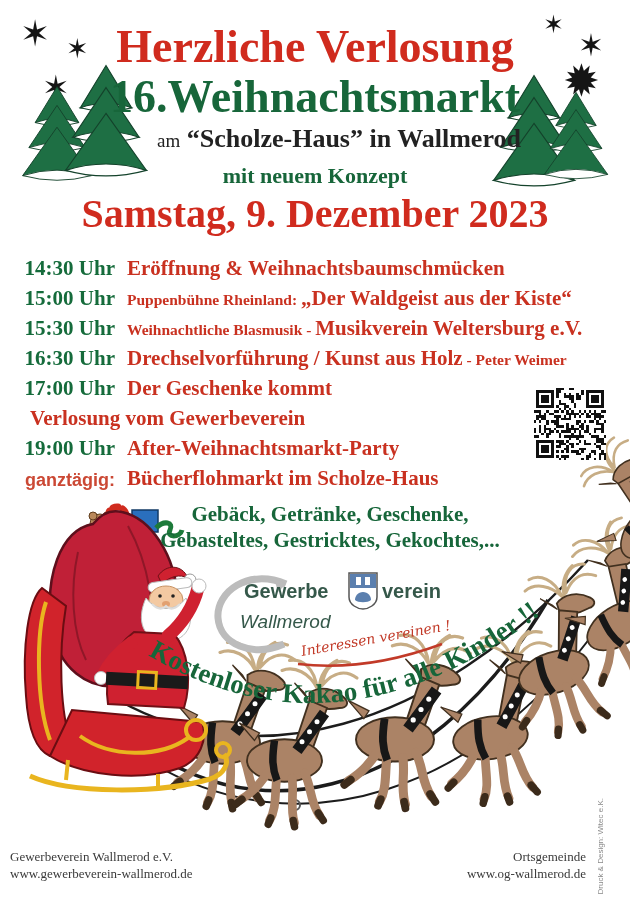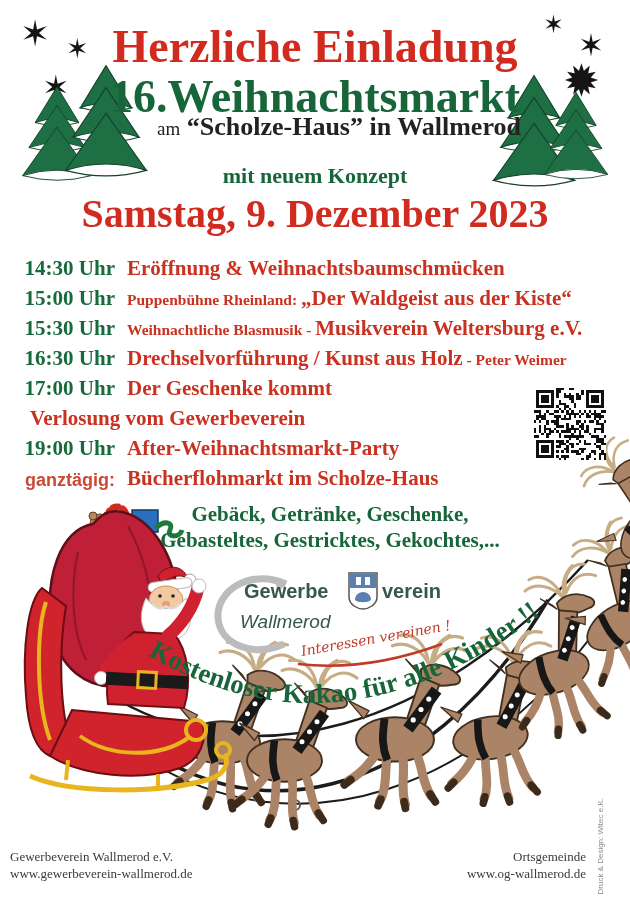--- a/index.html
+++ b/index.html
@@ -3,21 +3,21 @@
 <meta charset="utf-8">
 <style>
   html,body{margin:0;padding:0;background:#e8e8e8;}
   .poster{position:relative;width:630px;height:899px;background:#ffffff;overflow:hidden;
           font-family:"Liberation Serif",serif;margin:0 auto;}
   .abs{position:absolute;}
   .ctr{left:0;right:0;text-align:center;}
   
   .title1{top:20px;font-size:46px;font-weight:bold;color:#d02b1e;z-index:2;}
   .title2{top:70px;font-size:46px;font-weight:bold;color:#17663a;z-index:2;}
-  .subtitle{top:112px;font-size:26px;font-weight:bold;color:#222;z-index:2;margin-left:48px;}
+  .subtitle{top:124px;font-size:26px;font-weight:bold;color:#222;z-index:2;margin-left:48px;}
   .subtitle .am{font-size:19px;font-weight:normal;}
   .concept{top:163px;font-size:22px;font-weight:bold;color:#17663a;z-index:2;}
   .dateline{top:190px;font-size:40px;font-weight:bold;color:#d02b1e;z-index:2;}
   .star{position:absolute;color:#151515;z-index:1;line-height:1;}
   
   .schedule{position:absolute;top:251px;left:18px;right:6px;z-index:2;}
   .row{display:flex;align-items:flex-end;height:30px;white-space:nowrap;}
   .time{flex:0 0 97px;text-align:right;color:#156b3b;font-weight:bold;font-size:21px;}
   .row.sans .time{font-family:"Liberation Sans",sans-serif;color:#cb4834;font-size:18px;font-weight:bold;}
   .event{margin-left:12px;color:#c93120;font-weight:bold;font-size:21px;}
@@ -93,21 +93,21 @@
         <polygon points="50,6 78,52 22,52" fill="#1e6f44"></polygon>
           <path d="M22,52 Q50,42 78,52 Q50,60 22,52Z" fill="#fff"></path>
         <polygon points="50,30 86,84 14,84" fill="#1e6f44"></polygon>
           <path d="M14,84 Q50,72 86,84 Q50,94 14,84Z" fill="#fff"></path>
         <polygon points="50,58 94,120 6,120" fill="#1e6f44"></polygon>
           <path d="M6,120 Q50,106 94,120 Q50,132 6,120Z" fill="#fff"></path>
       </g>
     </g>
   </svg>
 
-  <div class="abs ctr title1">Herzliche Einladung</div>
+  <div class="abs ctr title1">Herzliche Verlosung</div>
   <div class="abs ctr title2">16.Weihnachtsmarkt</div>
   <div class="abs ctr subtitle"><span class="am">am</span> <span>“Scholze-Haus” in Wallmerod</span></div>
   <div class="abs ctr concept">mit neuem Konzept</div>
   <div class="abs ctr dateline">Samstag, 9. Dezember 2023</div>
 
   <div class="schedule">
     <div class="row">
         <span class="time">14:30 Uhr</span>
         <span class="event"><span class="sm"></span><span>Eröffnung &amp; Weihnachtsbaumschmücken</span><span class="sm"></span></span>
       </div>

